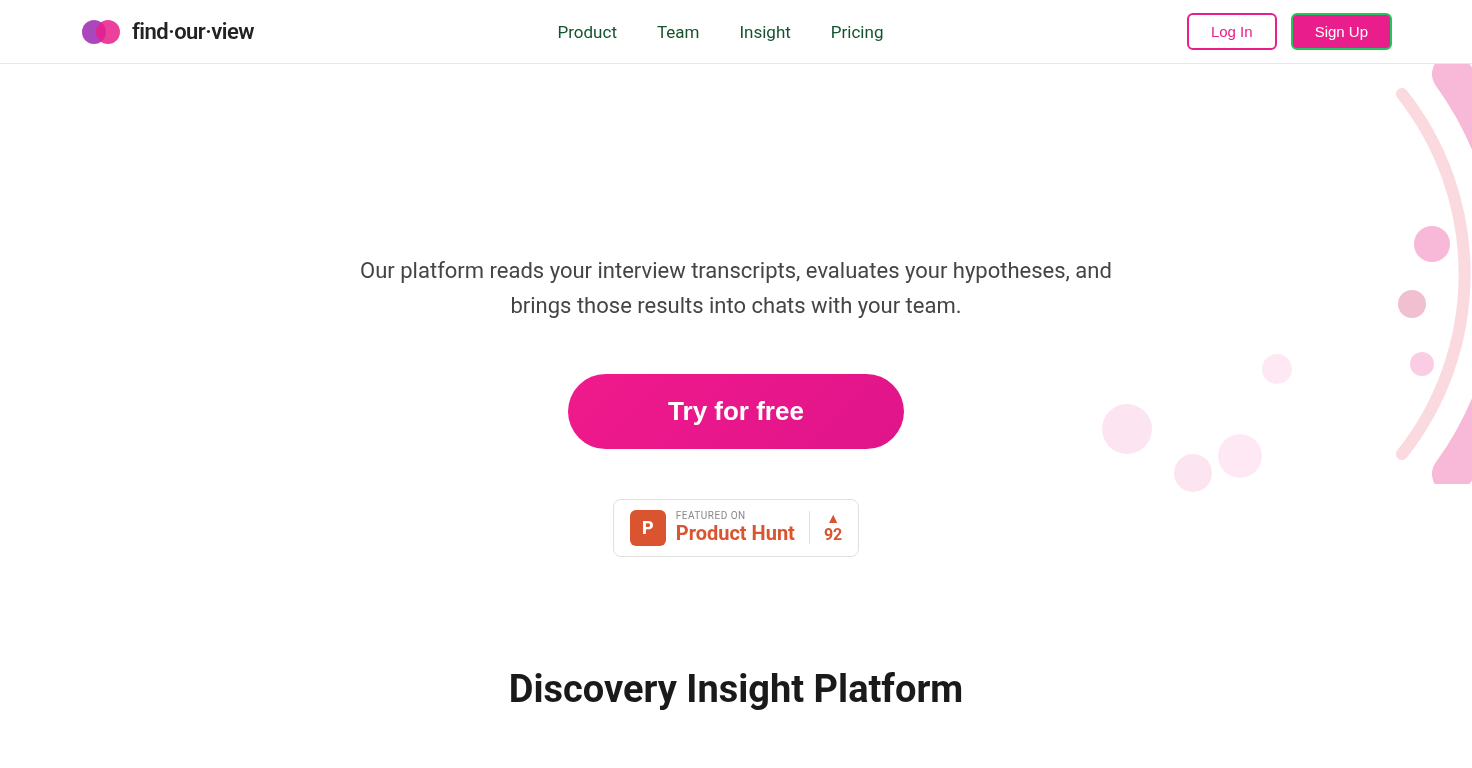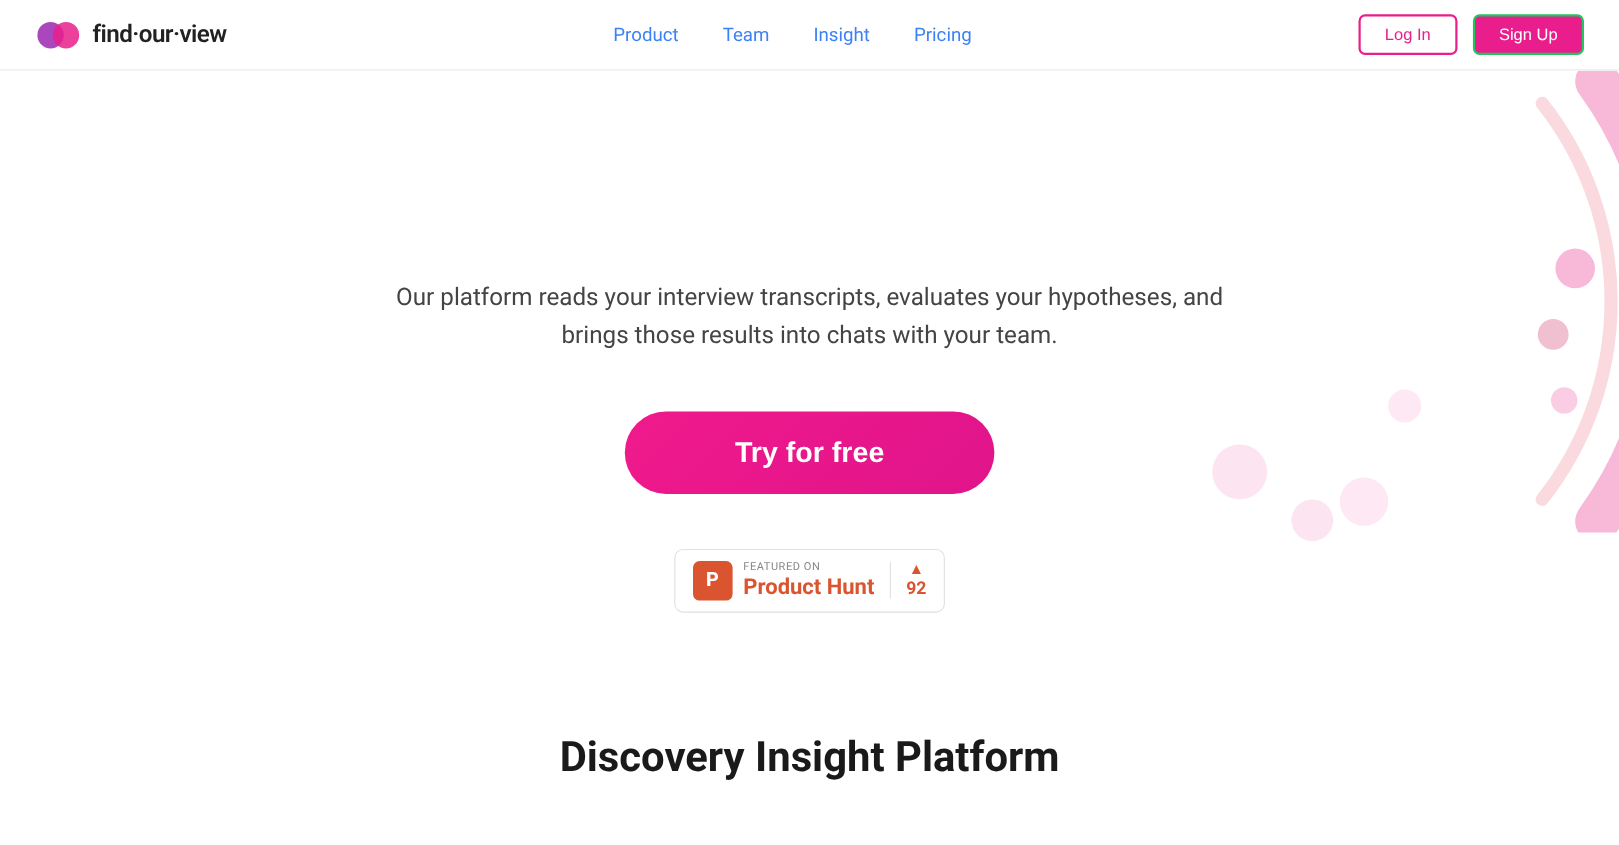--- a/index.html
+++ b/index.html
@@ -14,21 +14,21 @@
       overflow-x: hidden;
       width: 1472px;
       min-height: 768px;
     }
 
     
     header {
       display: flex;
       align-items: center;
       justify-content: space-between;
-      padding: 0 32px;
+      padding: 0 80px;
       height: 64px;
       border-bottom: 1px solid #e8e8e8;
       position: relative;
       z-index: 10;
       background: #fff;
     }
 
     .logo-area {
       display: flex;
       align-items: center;
@@ -48,21 +48,21 @@
     }
 
     nav {
       display: flex;
       align-items: center;
       gap: 40px;
     }
 
     .nav-link {
       font-size: 17px;
-      color: #3b82f6;
+      color: #14532d;
       text-decoration: none;
       cursor: pointer;
     }
 
     .header-actions {
       display: flex;
       align-items: center;
       gap: 14px;
     }
 

